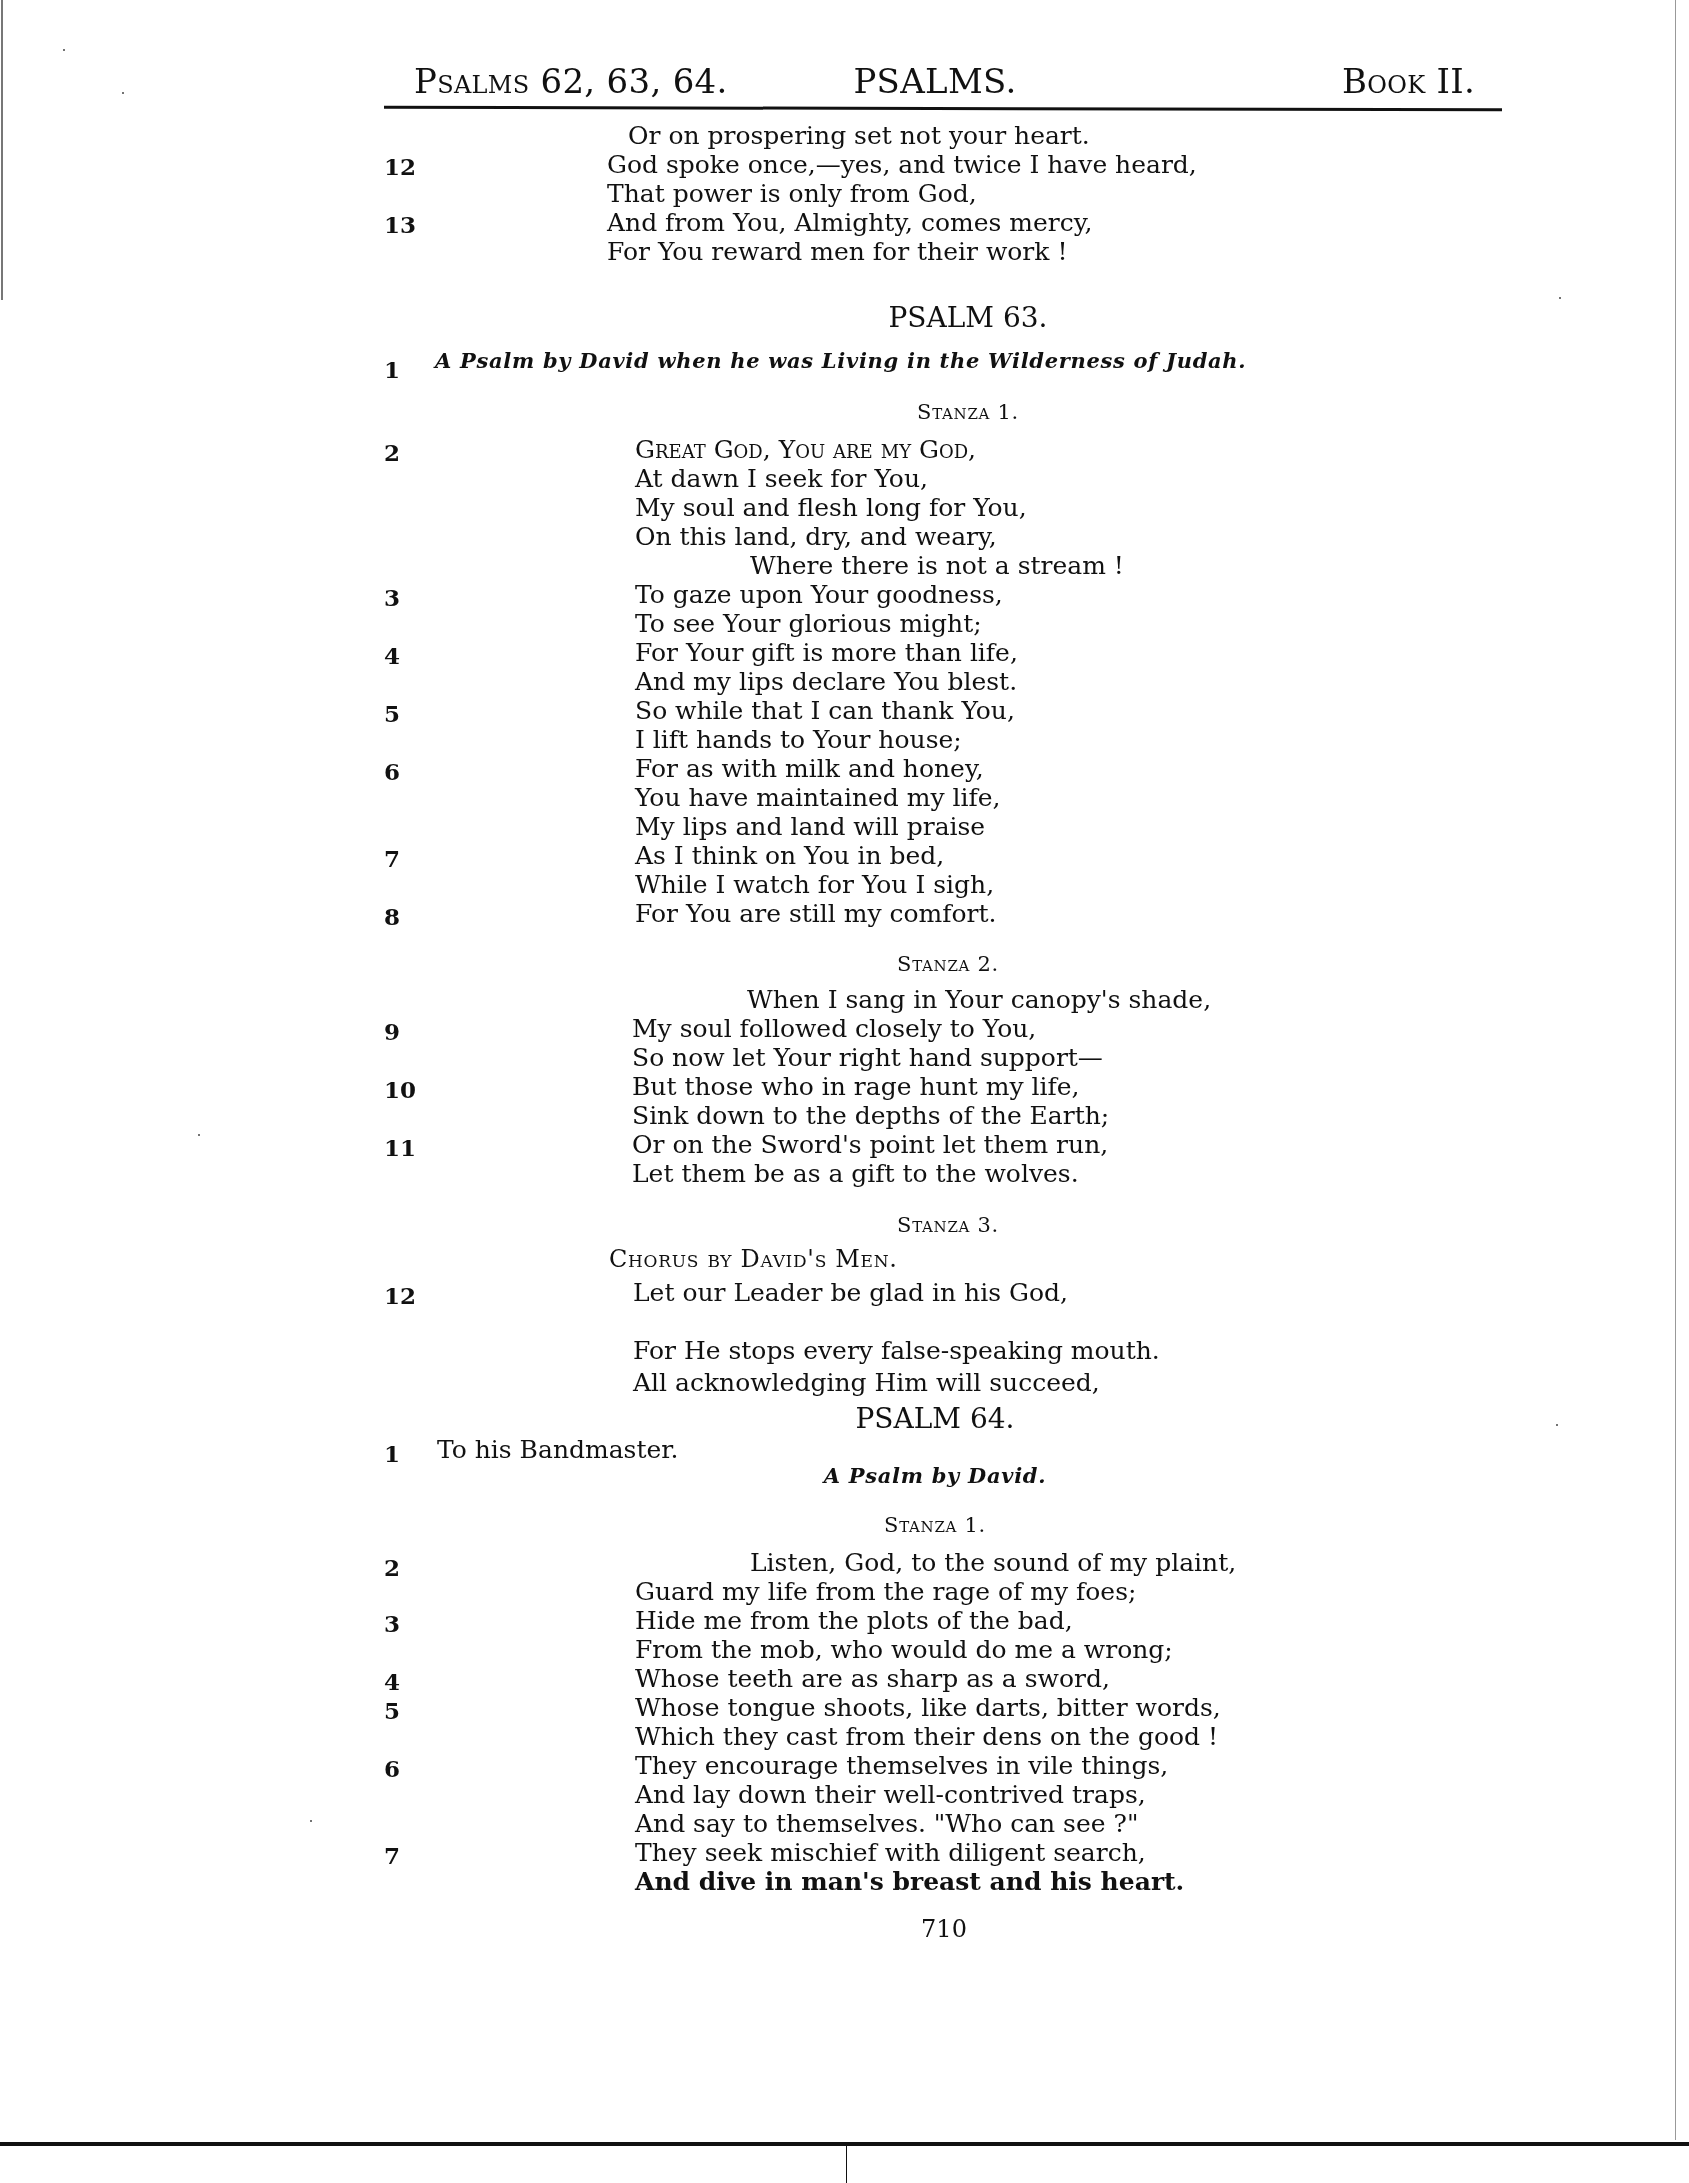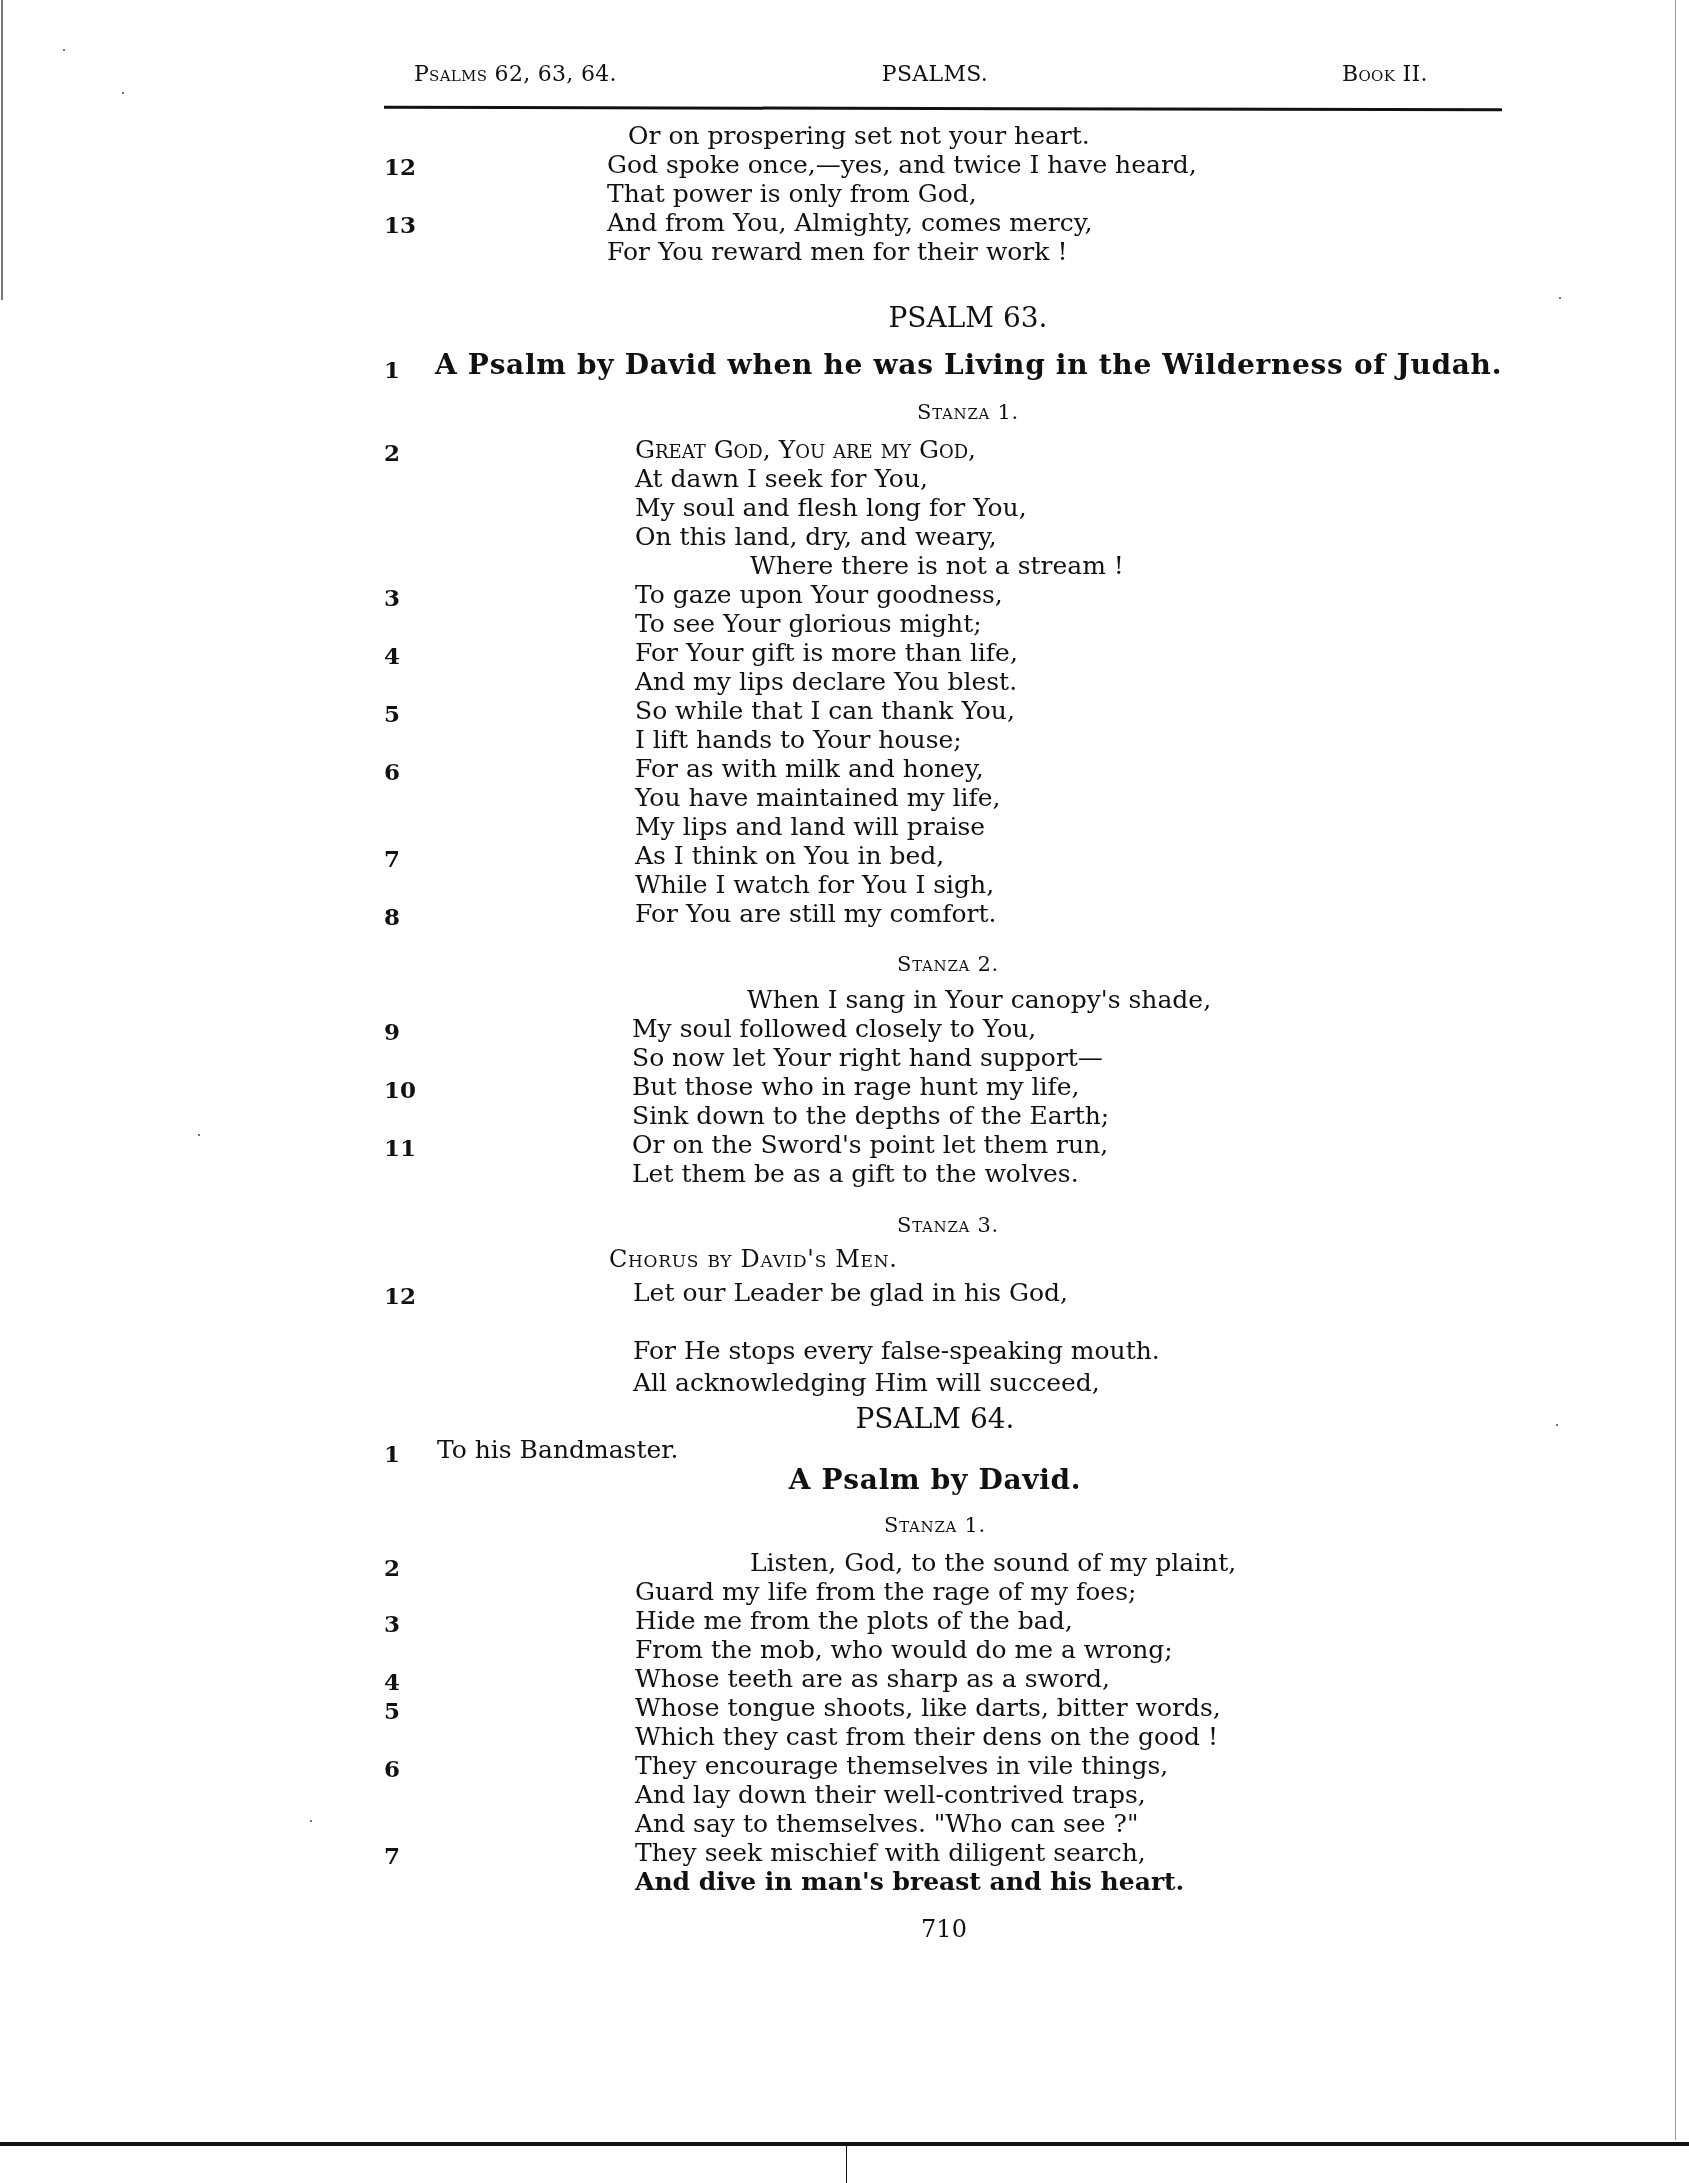--- a/index.html
+++ b/index.html
@@ -2,27 +2,27 @@
 <html style="font-size:10.6px"><head>
 <meta charset="utf-8">
 <style>
   html, body { margin:0; padding:0; }
   body {
     width:1689px; height:2183px; position:relative; overflow:hidden;
     background:#ffffff; color:#111;
     font-family:"DejaVu Serif", "Liberation Serif", serif;
   }
   .abs { position:absolute; white-space:nowrap; }
-  .hdr { font-size:22px; top:61px; letter-spacing:0.3px; }
+  .hdr { font-size:34px; top:61px; letter-spacing:0.3px; }
   .rule { position:absolute; left:384px; width:1118px; top:107px; height:3.3px; background:#111; transform:rotate(0.12deg); }
   .vnum { position:absolute; left:384px; width:33px; font-size:23px; font-weight:bold; }
   .line { position:absolute; font-size:25px; line-height:29px; }
   .center-at { position:absolute; transform:translateX(-50%); }
   .stanza { font-size:21px; letter-spacing:0.7px; }
-  .goth { font-family:"DejaVu Serif", serif; font-weight:bold; font-size:28px; letter-spacing:0.7px; }
+  .goth { font-family:"DejaVu Serif", serif; font-weight:bold; font-style:italic; font-size:21px; letter-spacing:0.7px; }
   .pagenum { font-size:24px; }
   .bottom-rule { position:absolute; left:0; width:1689px; top:2142px; height:4px; background:#111; }
   .bottom-divider { position:absolute; left:846px; top:2146px; width:1.3px; height:38px; background:#111; }
   .left-edge { position:absolute; left:1.3px; top:0; width:1.3px; height:300px; background:#777; }
   .right-edge { position:absolute; left:1675px; top:0; width:1.3px; height:2140px; background:#999; }
   .speck { position:absolute; width:2px; height:2px; background:#444; border-radius:50%; }
   .smallcaps { font-variant:small-caps; }
 </style>
 </head>
 <body>

